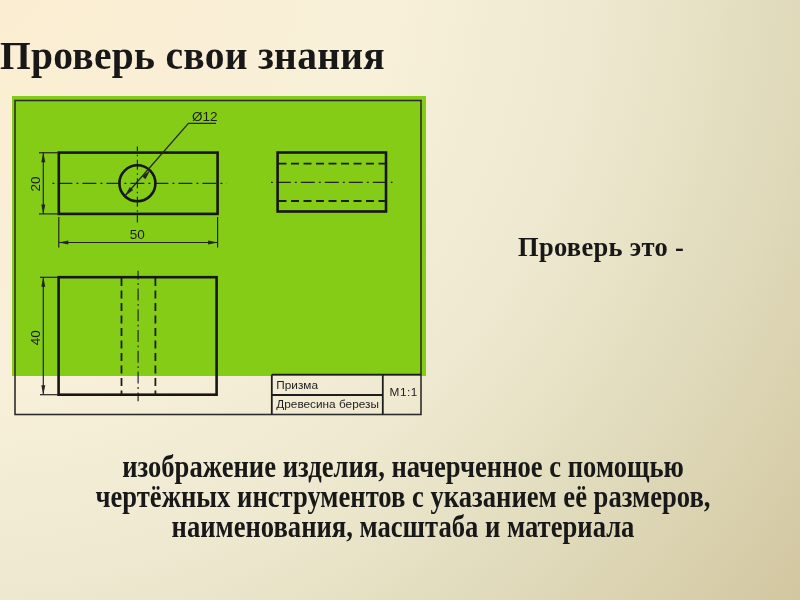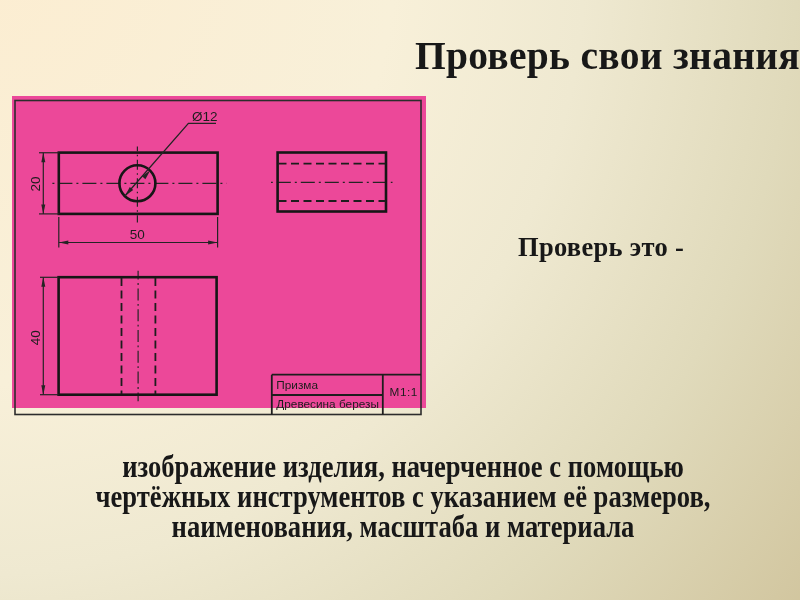--- a/index.html
+++ b/index.html
@@ -4,26 +4,26 @@
 <style>
 html,body{margin:0;padding:0;width:800px;height:600px;overflow:hidden;}
 body{
   font-family:"Liberation Serif",serif;
   background:radial-gradient(circle 1060px at -30px -40px,
     #fcedd1 0%, #f8f0d9 40%, #efe9d1 58%, #e0dabb 78%, #d1c59e 100%);
   position:relative;
 }
 .title{
   position:absolute; left:0; top:35px; width:800px;
-  text-align:right; font-weight:bold; font-size:39.5px; line-height:1.1;
+  text-align:left; font-weight:bold; font-size:39.5px; line-height:1.1;
   color:#181818; letter-spacing:0.3px;
 }
 .photo{
-  position:absolute; left:12px; top:96px; width:414px; height:312px;
-  background:#ec4899;
+  position:absolute; left:12px; top:96px; width:414px; height:280px;
+  background:#84cc16;
 }
 .prompt{
   position:absolute; left:518px; top:234px;
   font-weight:bold; font-size:26.5px; color:#181818; letter-spacing:0.3px;
   line-height:1;
 }
 .definition{
   position:absolute; left:3px; top:451.5px; width:800px;
   text-align:center; font-weight:bold; font-size:31.5px; line-height:30px;
   color:#181818; transform:scaleX(0.845); transform-origin:400px 0;

